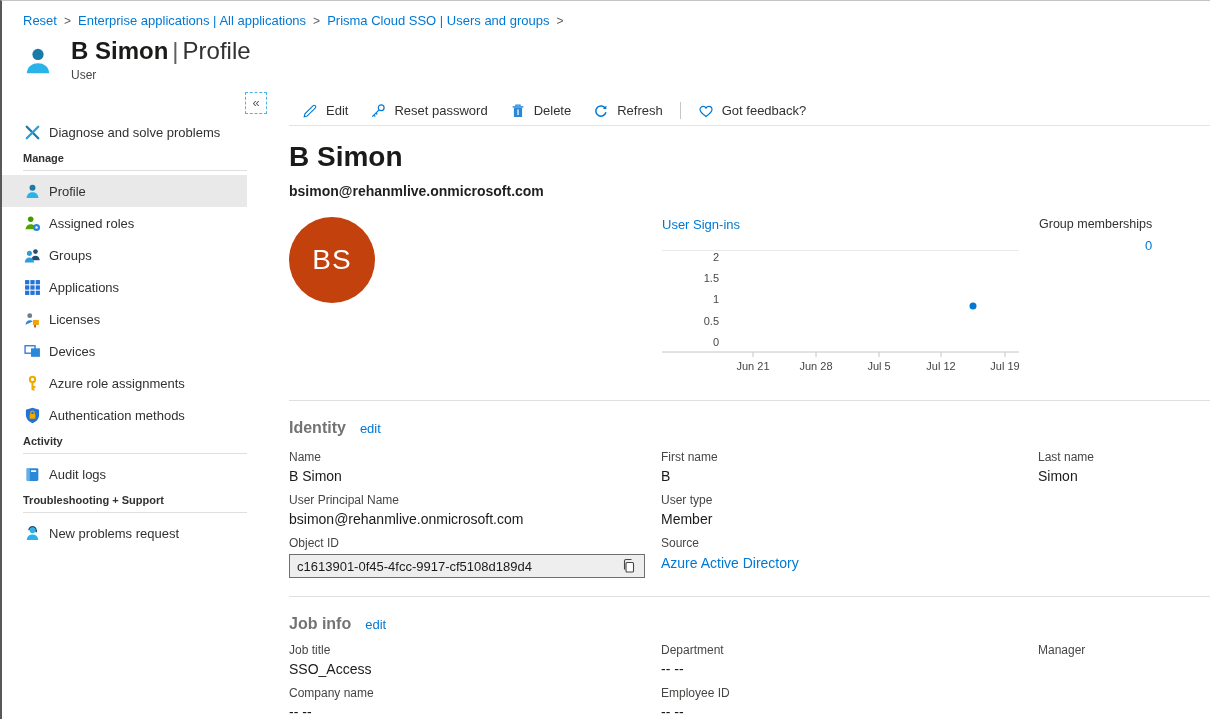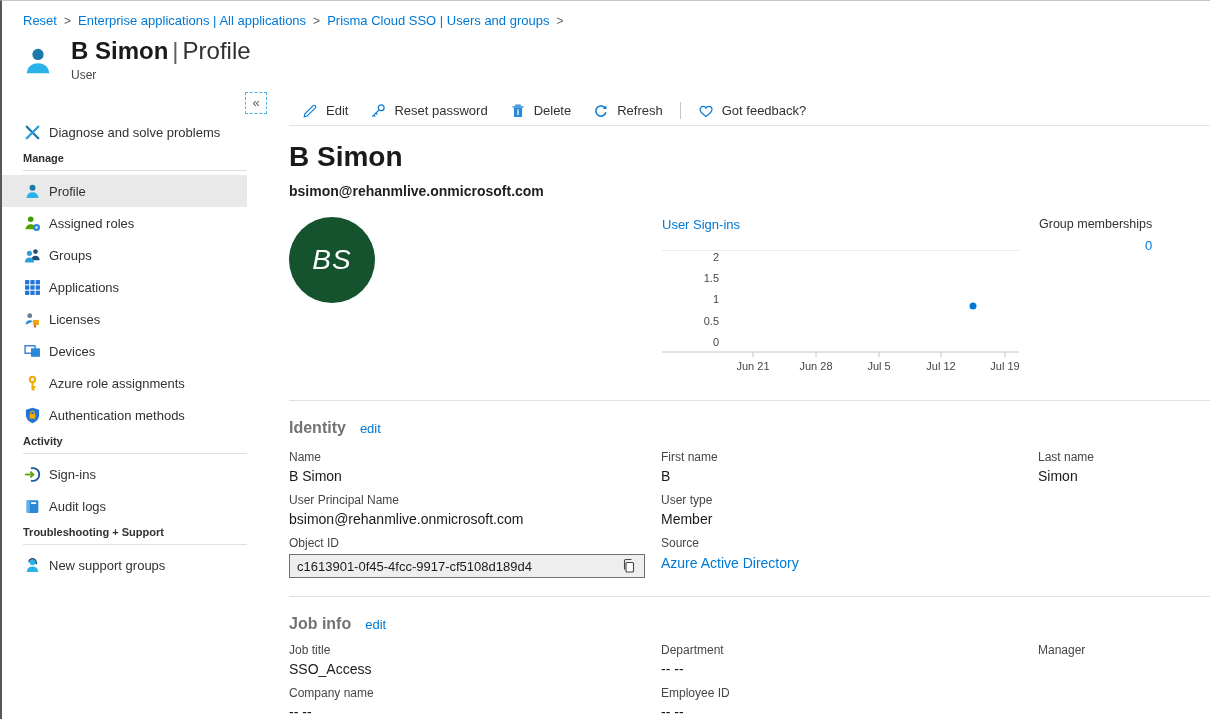--- a/index.html
+++ b/index.html
@@ -229,50 +229,40 @@
           </svg>
       </span>
       <span class="nav-label">Authentication methods</span>
     </div>
 
     <div class="nav-header">Activity</div>
 
     <div class="nav-item">
       <span class="icon">
         <svg viewBox="0 0 16 16">
-            <path d="M6.5 2.3a6 6 0 1 1 0 11.4" fill="none" stroke="#1f5b99" stroke-width="1.7"></path>
-            <path d="M1 8h7.4" stroke="#57a300" stroke-width="1.7"></path>
-            <path d="M6 5.2L8.8 8 6 10.8" fill="none" stroke="#57a300" stroke-width="1.7"></path>
-          </svg>
-      </span>
-      <span class="nav-label">Sign-ins</span>
-    </div>
-    <div class="nav-item">
-      <span class="icon">
-        <svg viewBox="0 0 16 16">
             <rect x="2.5" y="2" width="11" height="12" rx="1.2" fill="#2b88d8"></rect>
             <rect x="2.5" y="2" width="3" height="12" fill="#5fb2e6"></rect>
             <rect x="6.6" y="4" width="4.8" height="1.6" fill="#ffffff"></rect>
           </svg>
       </span>
       <span class="nav-label">Audit logs</span>
     </div>
 
     <div class="nav-header">Troubleshooting + Support</div>
 
     <div class="nav-item">
       <span class="icon">
         <svg viewBox="0 0 16 16">
             <circle cx="8" cy="5" r="2.7" fill="#2ab3e8"></circle>
             <path d="M2.5 14c.4-3.4 2.6-5 5.5-5s5.1 1.6 5.5 5z" fill="#2ab3e8"></path>
             <path d="M4.6 5a3.4 3.4 0 0 1 6.8 0" fill="none" stroke="#1f4e79" stroke-width="1.3"></path>
             <rect x="10.7" y="4.5" width="1.6" height="2.4" rx="0.8" fill="#1f4e79"></rect>
           </svg>
       </span>
-      <span class="nav-label">New support groups</span>
+      <span class="nav-label">New problems request</span>
     </div>
   </aside>
 
   <section class="content">
 
     <div class="toolbar">
       <button class="tb-btn">
         <svg viewBox="0 0 16 16">
             <path d="M2.2 13.8l.7-2.9 8.3-8.3a1.4 1.4 0 0 1 2 0l.2.2a1.4 1.4 0 0 1 0 2l-8.3 8.3z" fill="none" stroke="#0078d4" stroke-width="1.1"></path>
           </svg>
@@ -307,21 +297,21 @@
             <path d="M8 13.6C4.6 11.2 2 9.2 2 6.6 2 4.8 3.4 3.4 5.1 3.4c1.2 0 2.3.6 2.9 1.7.6-1.1 1.7-1.7 2.9-1.7 1.7 0 3.1 1.4 3.1 3.2 0 2.6-2.6 4.6-6 7z" fill="none" stroke="#0078d4" stroke-width="1.2"></path>
           </svg>
         <span>Got feedback?</span>
       </button>
     </div>
 
     <h1 class="display-name">B Simon</h1>
     <div class="upn">bsimon@rehanmlive.onmicrosoft.com</div>
 
     <div class="profile-row">
-      <div class="avatar" style="background: #14532d; font-style: italic;">BS</div>
+      <div class="avatar" style="background: #c2410c;">BS</div>
 
       <div class="chart-block">
         <a class="chart-title">User Sign-ins</a>
         <svg class="chart-svg" width="357" height="124">
           <g font-size="11" fill="#484644" text-anchor="end" font-family="Liberation Sans, sans-serif">
             <text x="57" y="9">2</text>
             <text x="57" y="30">1.5</text>
             <text x="57" y="51">1</text>
             <text x="57" y="73">0.5</text>
             <text x="57" y="94">0</text>

